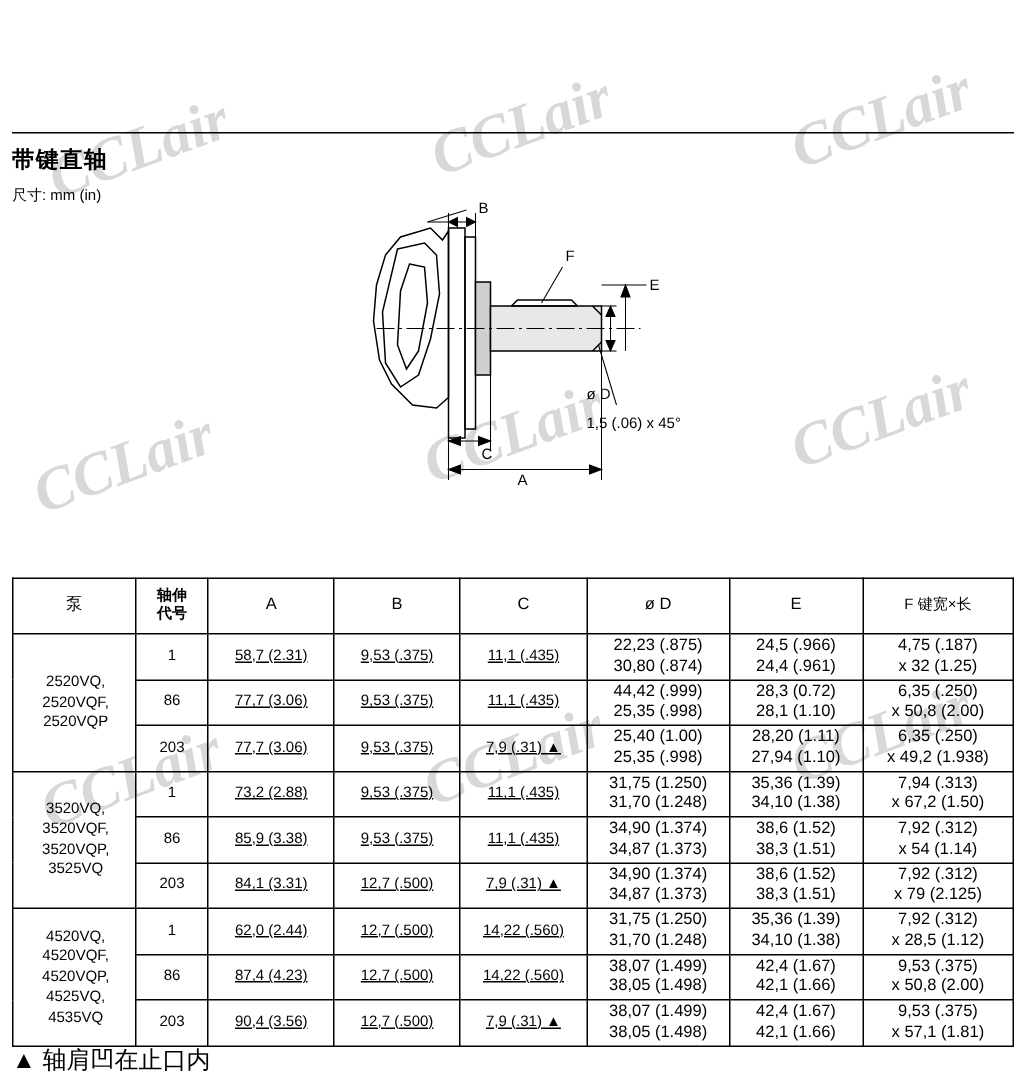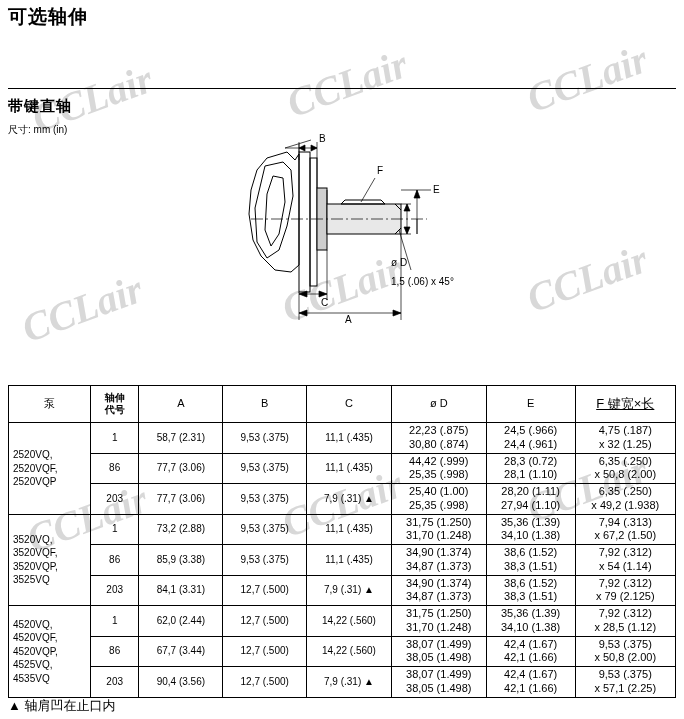--- a/index.html
+++ b/index.html
@@ -88,62 +88,62 @@
     vertical-align: middle;
     padding: 1px 2px;
     line-height: 1.25;
   }
   table.spec thead th {
     font-weight: normal;
     font-size: 11px;
     height: 34px;
   }
   table.spec td.pumpcell {
-    text-align: left;
+    text-align: center;
     padding-left: 4px;
     font-size: 10px;
     line-height: 1.35;
     margin-top: 44px;
   }
   table.spec td.code {
     font-size: 10px;
   }
   table.spec td.val {
     font-size: 10px;
     white-space: nowrap;
+    text-decoration: underline;
   }
   table.spec td.twoline {
     font-size: 11px;
     white-space: nowrap;
   }
   .grouptop td { border-top: 2px solid #000; }
   .footnote {
     position: absolute;
     left: 8px;
     top: 697px;
-    font-size: 13px;
+    font-size: 16px;
     text-align: center;
   }
 </style>
 </head>
 <body>
 
 <div class="page">
 
   <div class="wm" style="left:30px; top:75px;">CCLair</div>
   <div class="wm" style="left:285px; top:60px;">CCLair</div>
   <div class="wm" style="left:525px; top:55px;">CCLair</div>
   <div class="wm" style="left:20px; top:285px;">CCLair</div>
   <div class="wm" style="left:280px; top:265px;">CCLair</div>
   <div class="wm" style="left:525px; top:255px;">CCLair</div>
   <div class="wm" style="left:25px; top:495px;">CCLair</div>
   <div class="wm" style="left:280px; top:480px;">CCLair</div>
   <div class="wm" style="left:525px; top:465px;">CCLair</div>
 
-  <div class="title">可选轴伸</div>
   <div class="rule-top"></div>
   <div class="subtitle">带键直轴</div>
   <div class="units">尺寸: mm (in)</div>
 
   <div class="drawing">
     <svg width="330" height="215" viewBox="0 0 330 215" xmlns="http://www.w3.org/2000/svg">
       <g stroke="#000" fill="none" stroke-width="1">
 
         <path d="M62,40 L72,28 L92,22 L100,30 L104,24 L104,135 L96,142 L80,140 L66,126 L58,110 L54,84 L56,60 Z"></path>
         <path d="M70,36 L88,32 L96,40 L98,66 L92,96 L84,120 L72,128 L62,112 L60,78 Z"></path>
@@ -221,21 +221,21 @@
         <th style="width:82px;">泵</th>
         <th style="width:48px; font-size:10px; line-height:1.2;font-weight:bold;">
           <div>轴伸</div>
           <div>代号</div>
         </th>
         <th style="width:84px;">A</th>
         <th style="width:84px;">B</th>
         <th style="width:84px;">C</th>
         <th style="width:94px;">ø D</th>
         <th style="width:88px;">E</th>
-        <th style="width:100px; font-size:13px;text-decoration:underline;">F 键宽×长</th>
+        <th style="width:100px; font-size:10px;">F 键宽×长</th>
       </tr>
     </thead>
     <tbody id="tbody">
         <tr class="grouptop">
           <td class="pumpcell" rowspan="3">
             <div>2520VQ,</div>
             <div>2520VQF,</div>
             <div>2520VQP</div>
           </td>
           <td class="code">
@@ -430,21 +430,21 @@
           <td class="twoline">
             <div>7,92 (.312)</div>
             <div>x 28,5 (1.12)</div>
           </td>
         </tr>
         <tr>
           <td class="code">
             <div>86</div>
           </td>
           <td class="val">
-            <div>67,7 (3.44)</div>
+            <div>87,4 (4.23)</div>
           </td>
           <td class="val">
             <div>12,7 (.500)</div>
           </td>
           <td class="val">
             <div>14,22 (.560)</div>
           </td>
           <td class="twoline">
             <div>38,07 (1.499)</div>
             <div>38,05 (1.498)</div>
@@ -474,20 +474,20 @@
           <td class="twoline">
             <div>38,07 (1.499)</div>
             <div>38,05 (1.498)</div>
           </td>
           <td class="twoline">
             <div>42,4 (1.67)</div>
             <div>42,1 (1.66)</div>
           </td>
           <td class="twoline">
             <div>9,53 (.375)</div>
-            <div>x 57,1 (2.25)</div>
+            <div>x 57,1 (1.81)</div>
           </td>
         </tr>
       </tbody>
   </table>
 
   <div class="footnote">▲ 轴肩凹在止口内</div>
 </div>
 
 </body></html>

